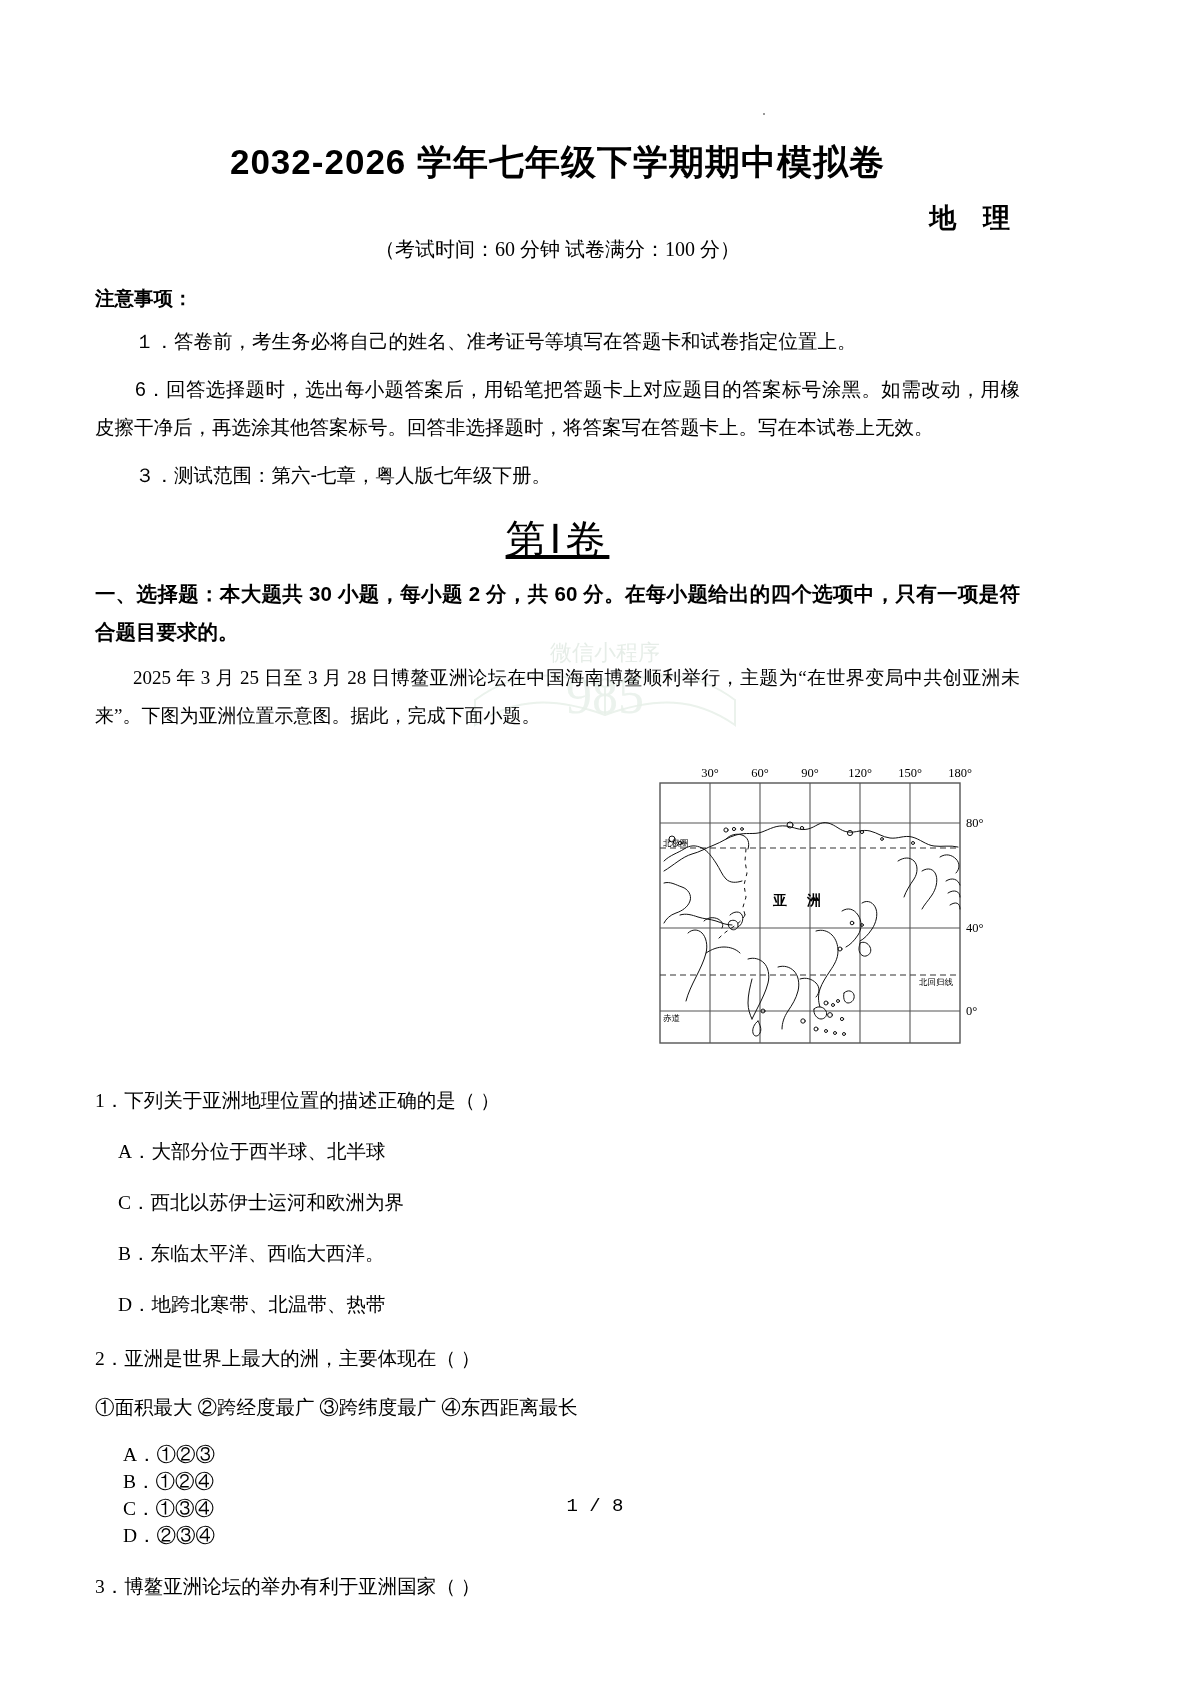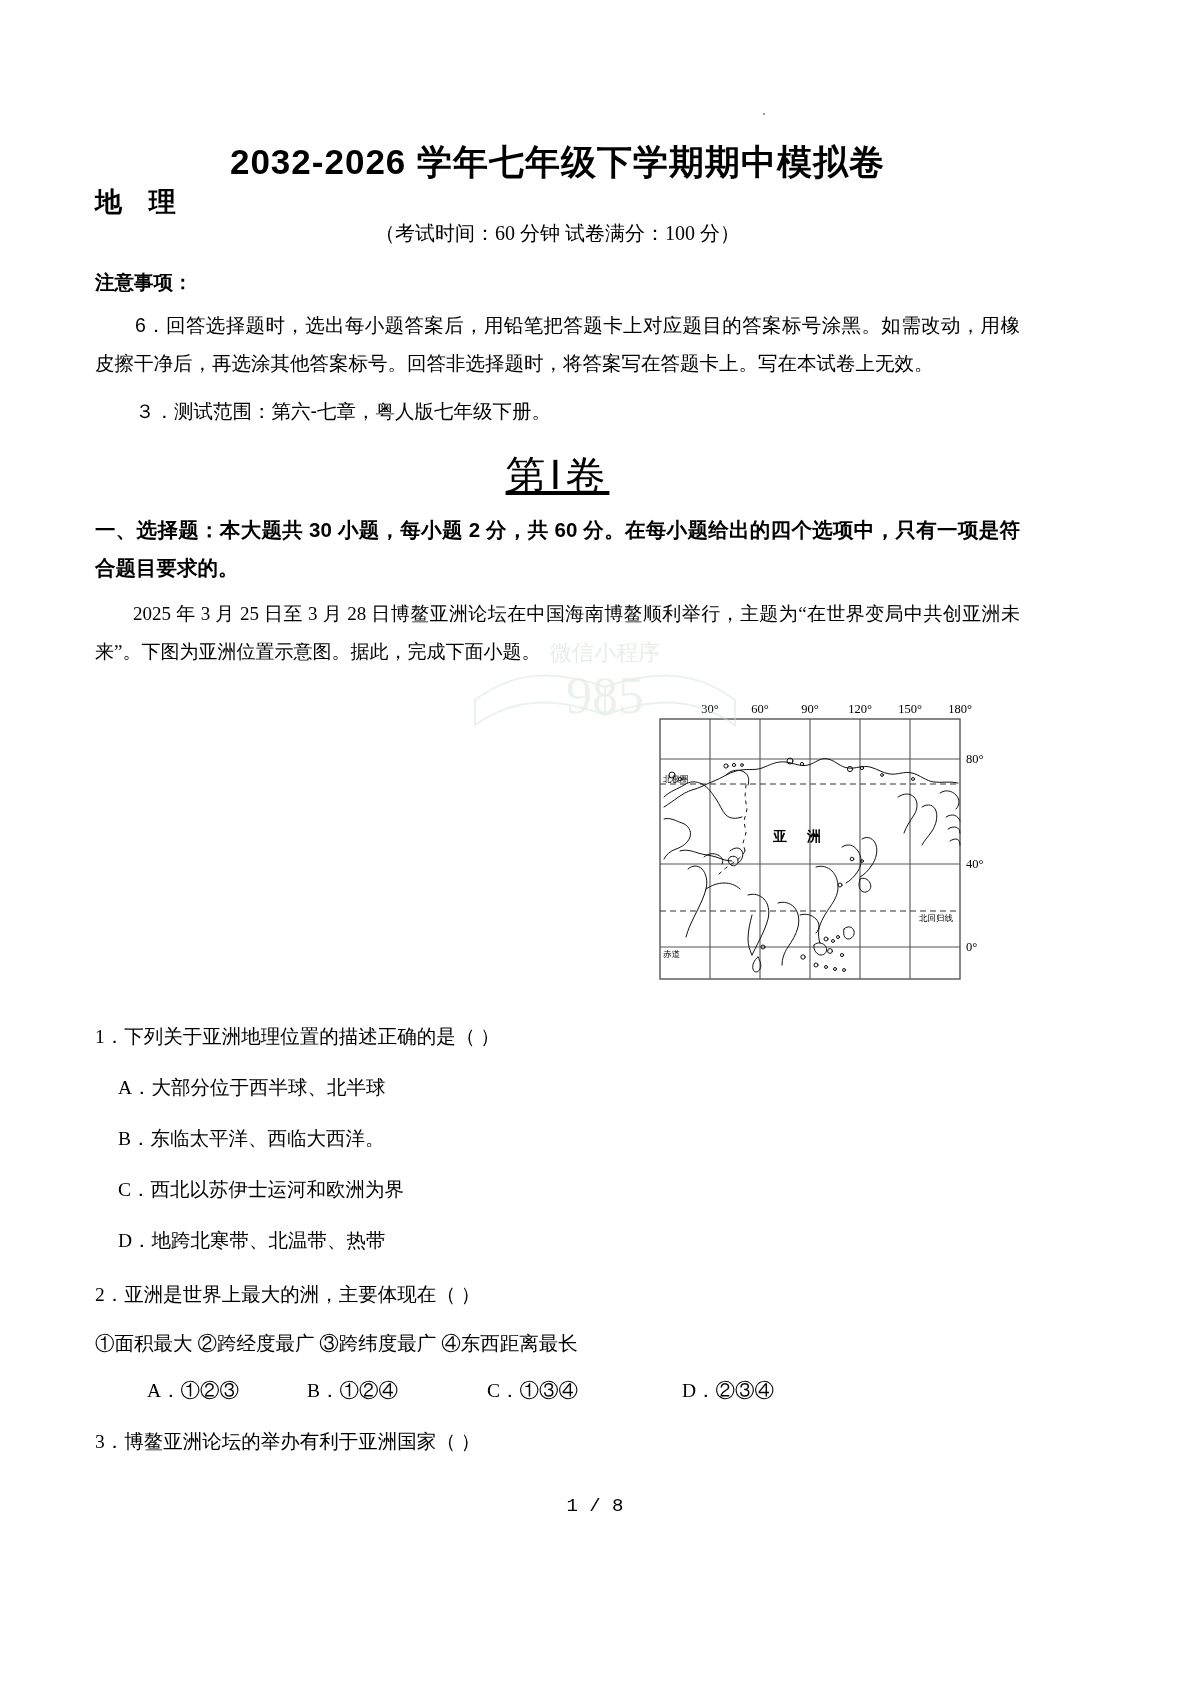--- a/index.html
+++ b/index.html
@@ -18,26 +18,26 @@
   .doc-title {
     text-align:center;
     font-family:"Liberation Sans", sans-serif;
     font-weight:bold;
     font-size:35px;
     letter-spacing:1px;
     margin-top:140px;
     line-height:1.25;
   }
   .doc-subject {
-    text-align:left;
+    text-align:right;
     font-family:"Liberation Serif", serif;
     font-weight:bold;
     font-size:27px;
     letter-spacing:10px;
-    margin-top:0;
+    margin-top:16px;
   }
   .exam-info {
     text-align:center;
     font-size:20px;
     font-family:"Liberation Serif", serif;
   }
   .notice-title {
     font-family:"Liberation Sans", sans-serif;
     font-weight:bold;
     font-size:19.5px;
@@ -91,23 +91,24 @@
     font-family:"Liberation Serif", serif;
   }
   .circle-line {
     font-size:19.5px;
     margin-top:20px;
     font-family:"Liberation Serif", serif;
   }
   .opt-row {
     font-size:19.5px;
     margin-top:20px;
-    margin-left:52px;
+    margin-left:28px;
     font-family:"Liberation Serif", serif;
     display:flex;
+    flex-direction:column;
   }
   .opt-row > span { display:inline-block; }
   .opt-row .c0 { width:160px; }
   .opt-row .c1 { width:180px; }
   .opt-row .c2 { width:195px; }
 
   
   .figure-wrap { margin-top:18px; display:flex; justify-content:flex-end; }
   .figure { position:relative; width:390px; height:310px; }
   .map-svg { display:block; }
@@ -148,20 +149,21 @@
     <text x="150" y="88" font-family="'Liberation Serif',serif" font-size="52" fill="#cfe0d2" text-anchor="middle" opacity="0.8">985</text>
   </svg>
 
   <div class="content">
 
     <div class="doc-title">2032-2026 学年七年级下学期期中模拟卷</div>
     <div class="doc-subject">地 理</div>
     <div class="exam-info">（考试时间：60 分钟   试卷满分：100 分）</div>
 
     <div class="notice-title">注意事项：</div>
+    <div class="notice-item">１．答卷前，考生务必将自己的姓名、准考证号等填写在答题卡和试卷指定位置上。</div>
     <div class="notice-item">6．回答选择题时，选出每小题答案后，用铅笔把答题卡上对应题目的答案标号涂黑。如需改动，用橡皮擦干净后，再选涂其他答案标号。回答非选择题时，将答案写在答题卡上。写在本试卷上无效。</div>
     <div class="notice-item">３．测试范围：第六-七章，粤人版七年级下册。</div>
 
     <div class="juan-heading">第Ⅰ卷</div>
 
     <div class="section-head">一、选择题：本大题共 30 小题，每小题 2 分，共 60 分。在每小题给出的四个选项中，只有一项是符合题目要求的。</div>
 
     <div class="passage">2025 年 3 月 25 日至 3 月 28 日博鳌亚洲论坛在中国海南博鳌顺利举行，主题为“在世界变局中共创亚洲未来”。下图为亚洲位置示意图。据此，完成下面小题。</div>
 
     <div class="figure-wrap">
@@ -292,22 +294,22 @@
             <text x="177" y="152" font-size="14">洲</text>
           </g>
         </svg>
       </div>
     </div>
 
     <div class="question">
       <span>1．</span><span>下列关于亚洲地理位置的描述正确的是（   ）</span>
     </div>
     <div class="option">A．大部分位于西半球、北半球</div>
+    <div class="option">C．西北以苏伊士运河和欧洲为界</div>
     <div class="option">B．东临太平洋、西临大西洋。</div>
-    <div class="option">C．西北以苏伊士运河和欧洲为界</div>
     <div class="option">D．地跨北寒带、北温带、热带</div>
 
     <div class="question">
       <span>2．</span><span>亚洲是世界上最大的洲，主要体现在（   ）</span>
     </div>
     <div class="circle-line">①面积最大  ②跨经度最广  ③跨纬度最广  ④东西距离最长</div>
     <div class="opt-row">
       <span class="c0">A．①②③</span>
       <span class="c1">B．①②④</span>
       <span class="c2">C．①③④</span>

